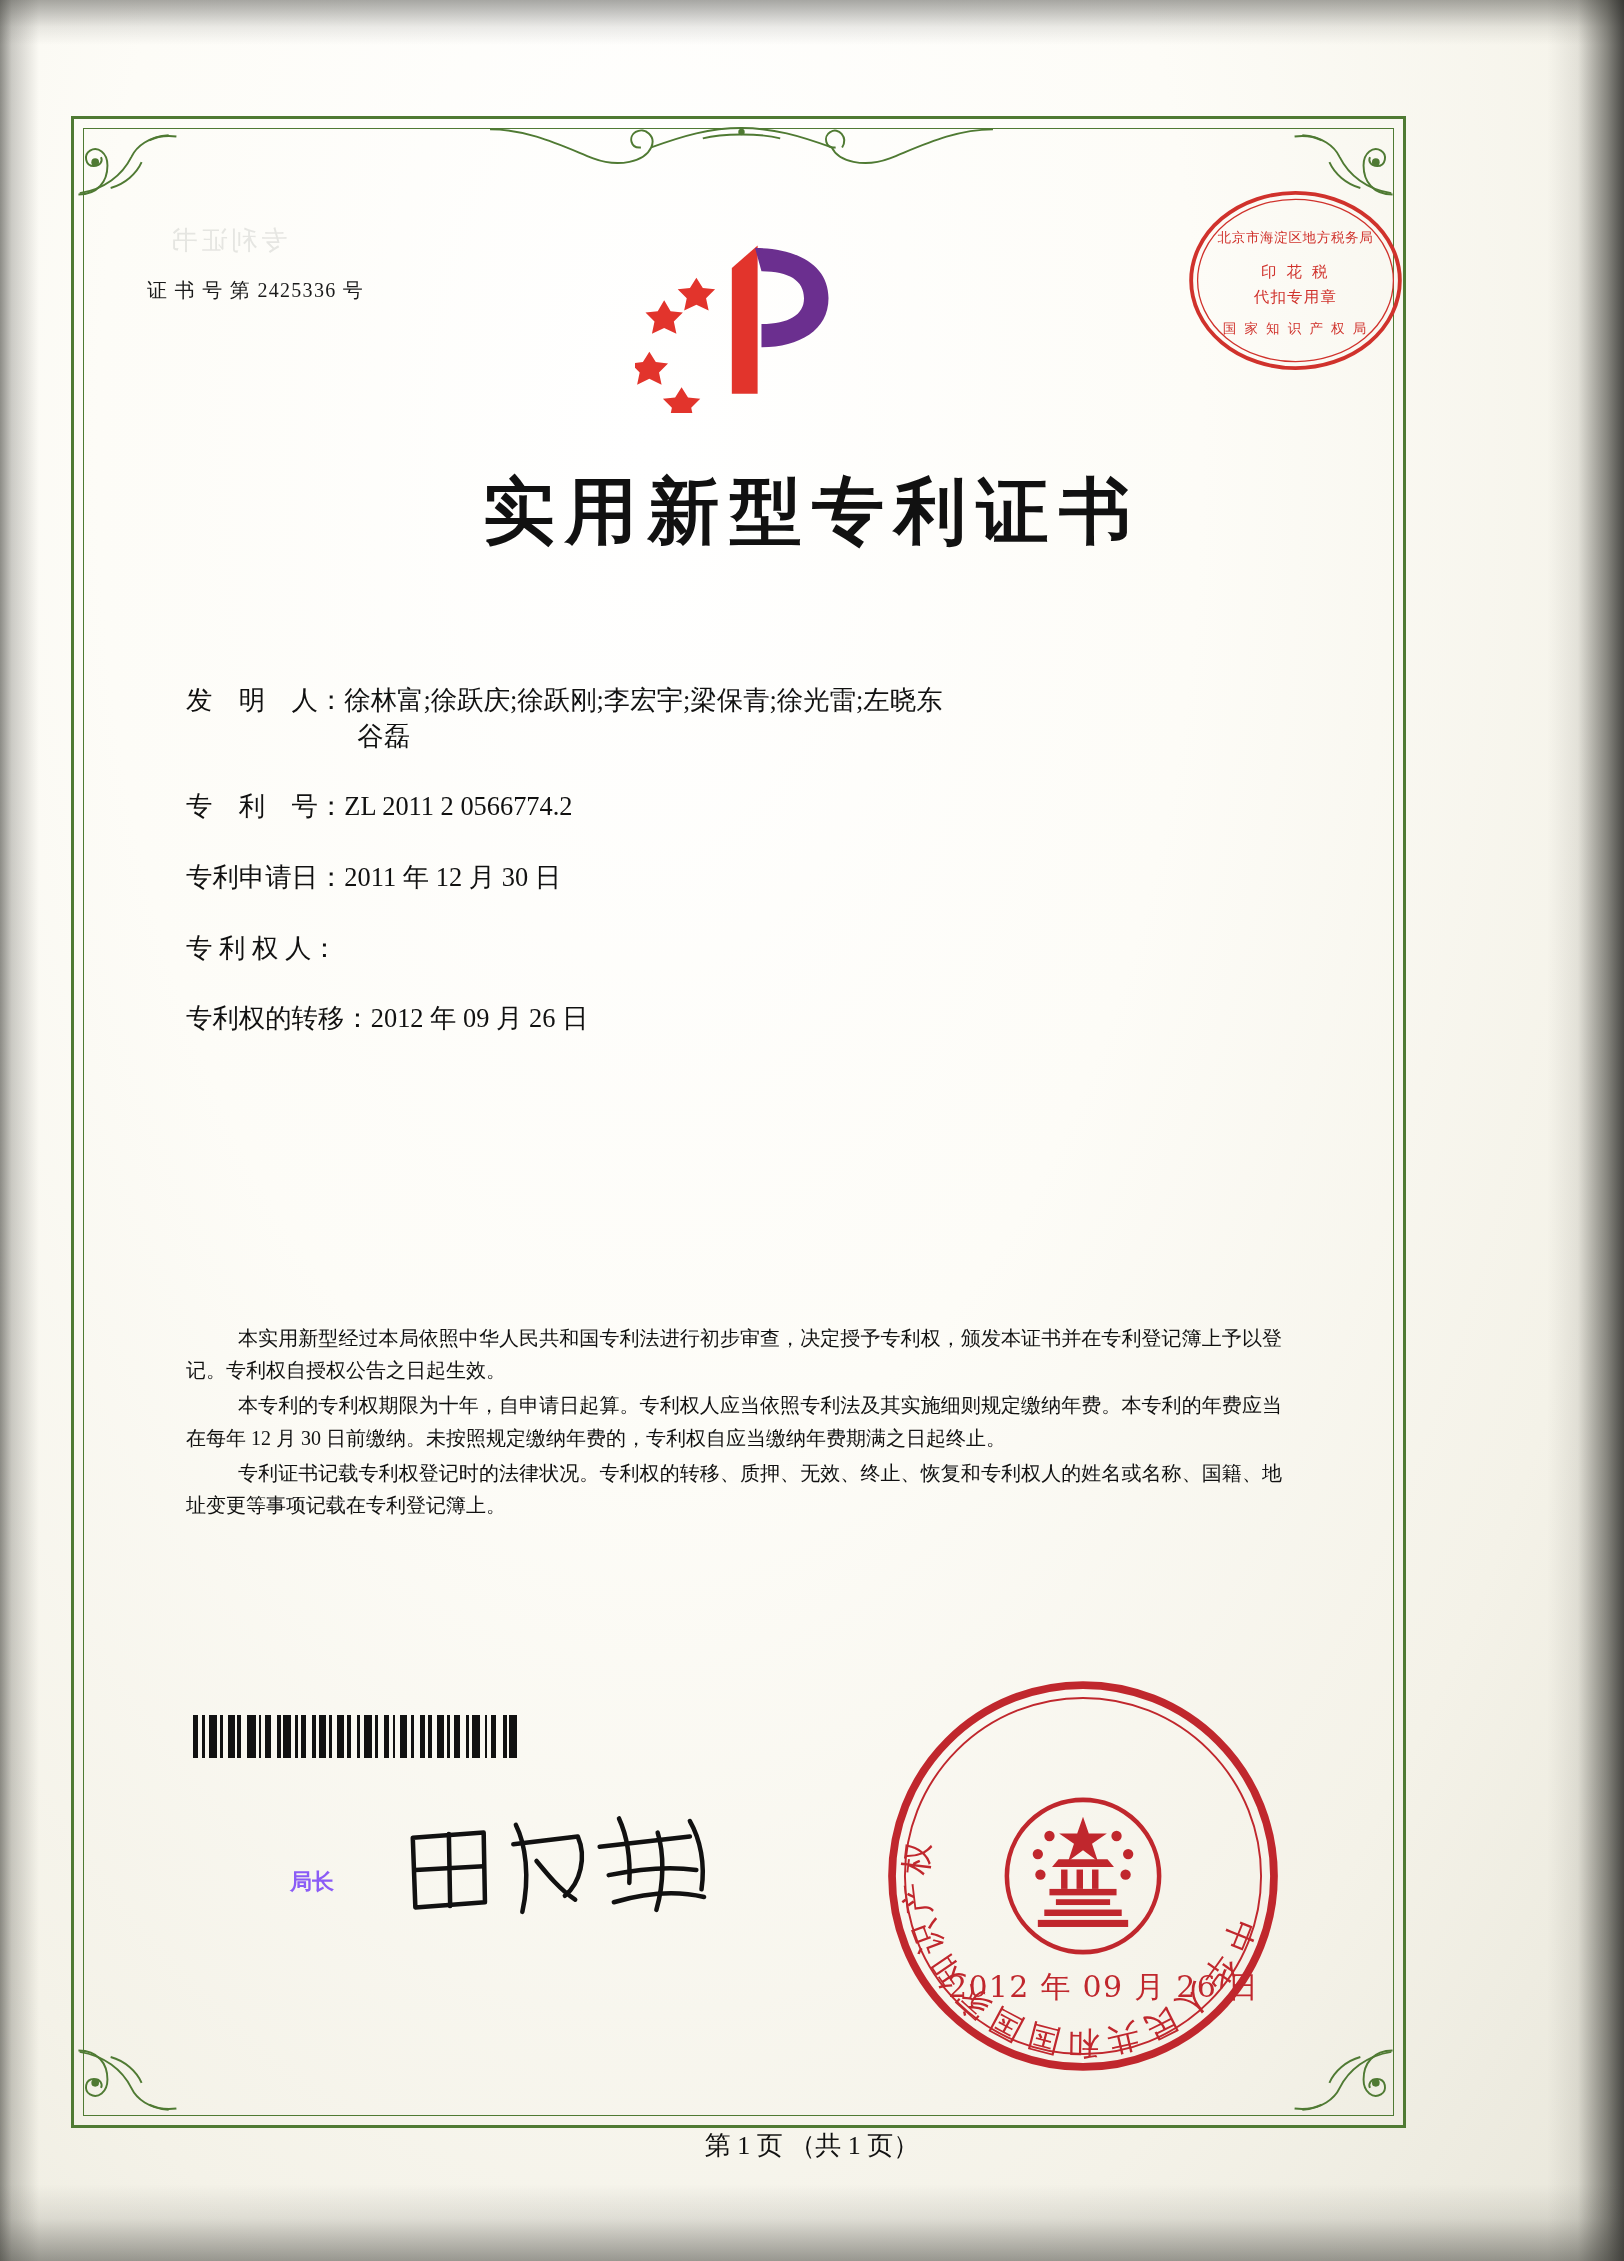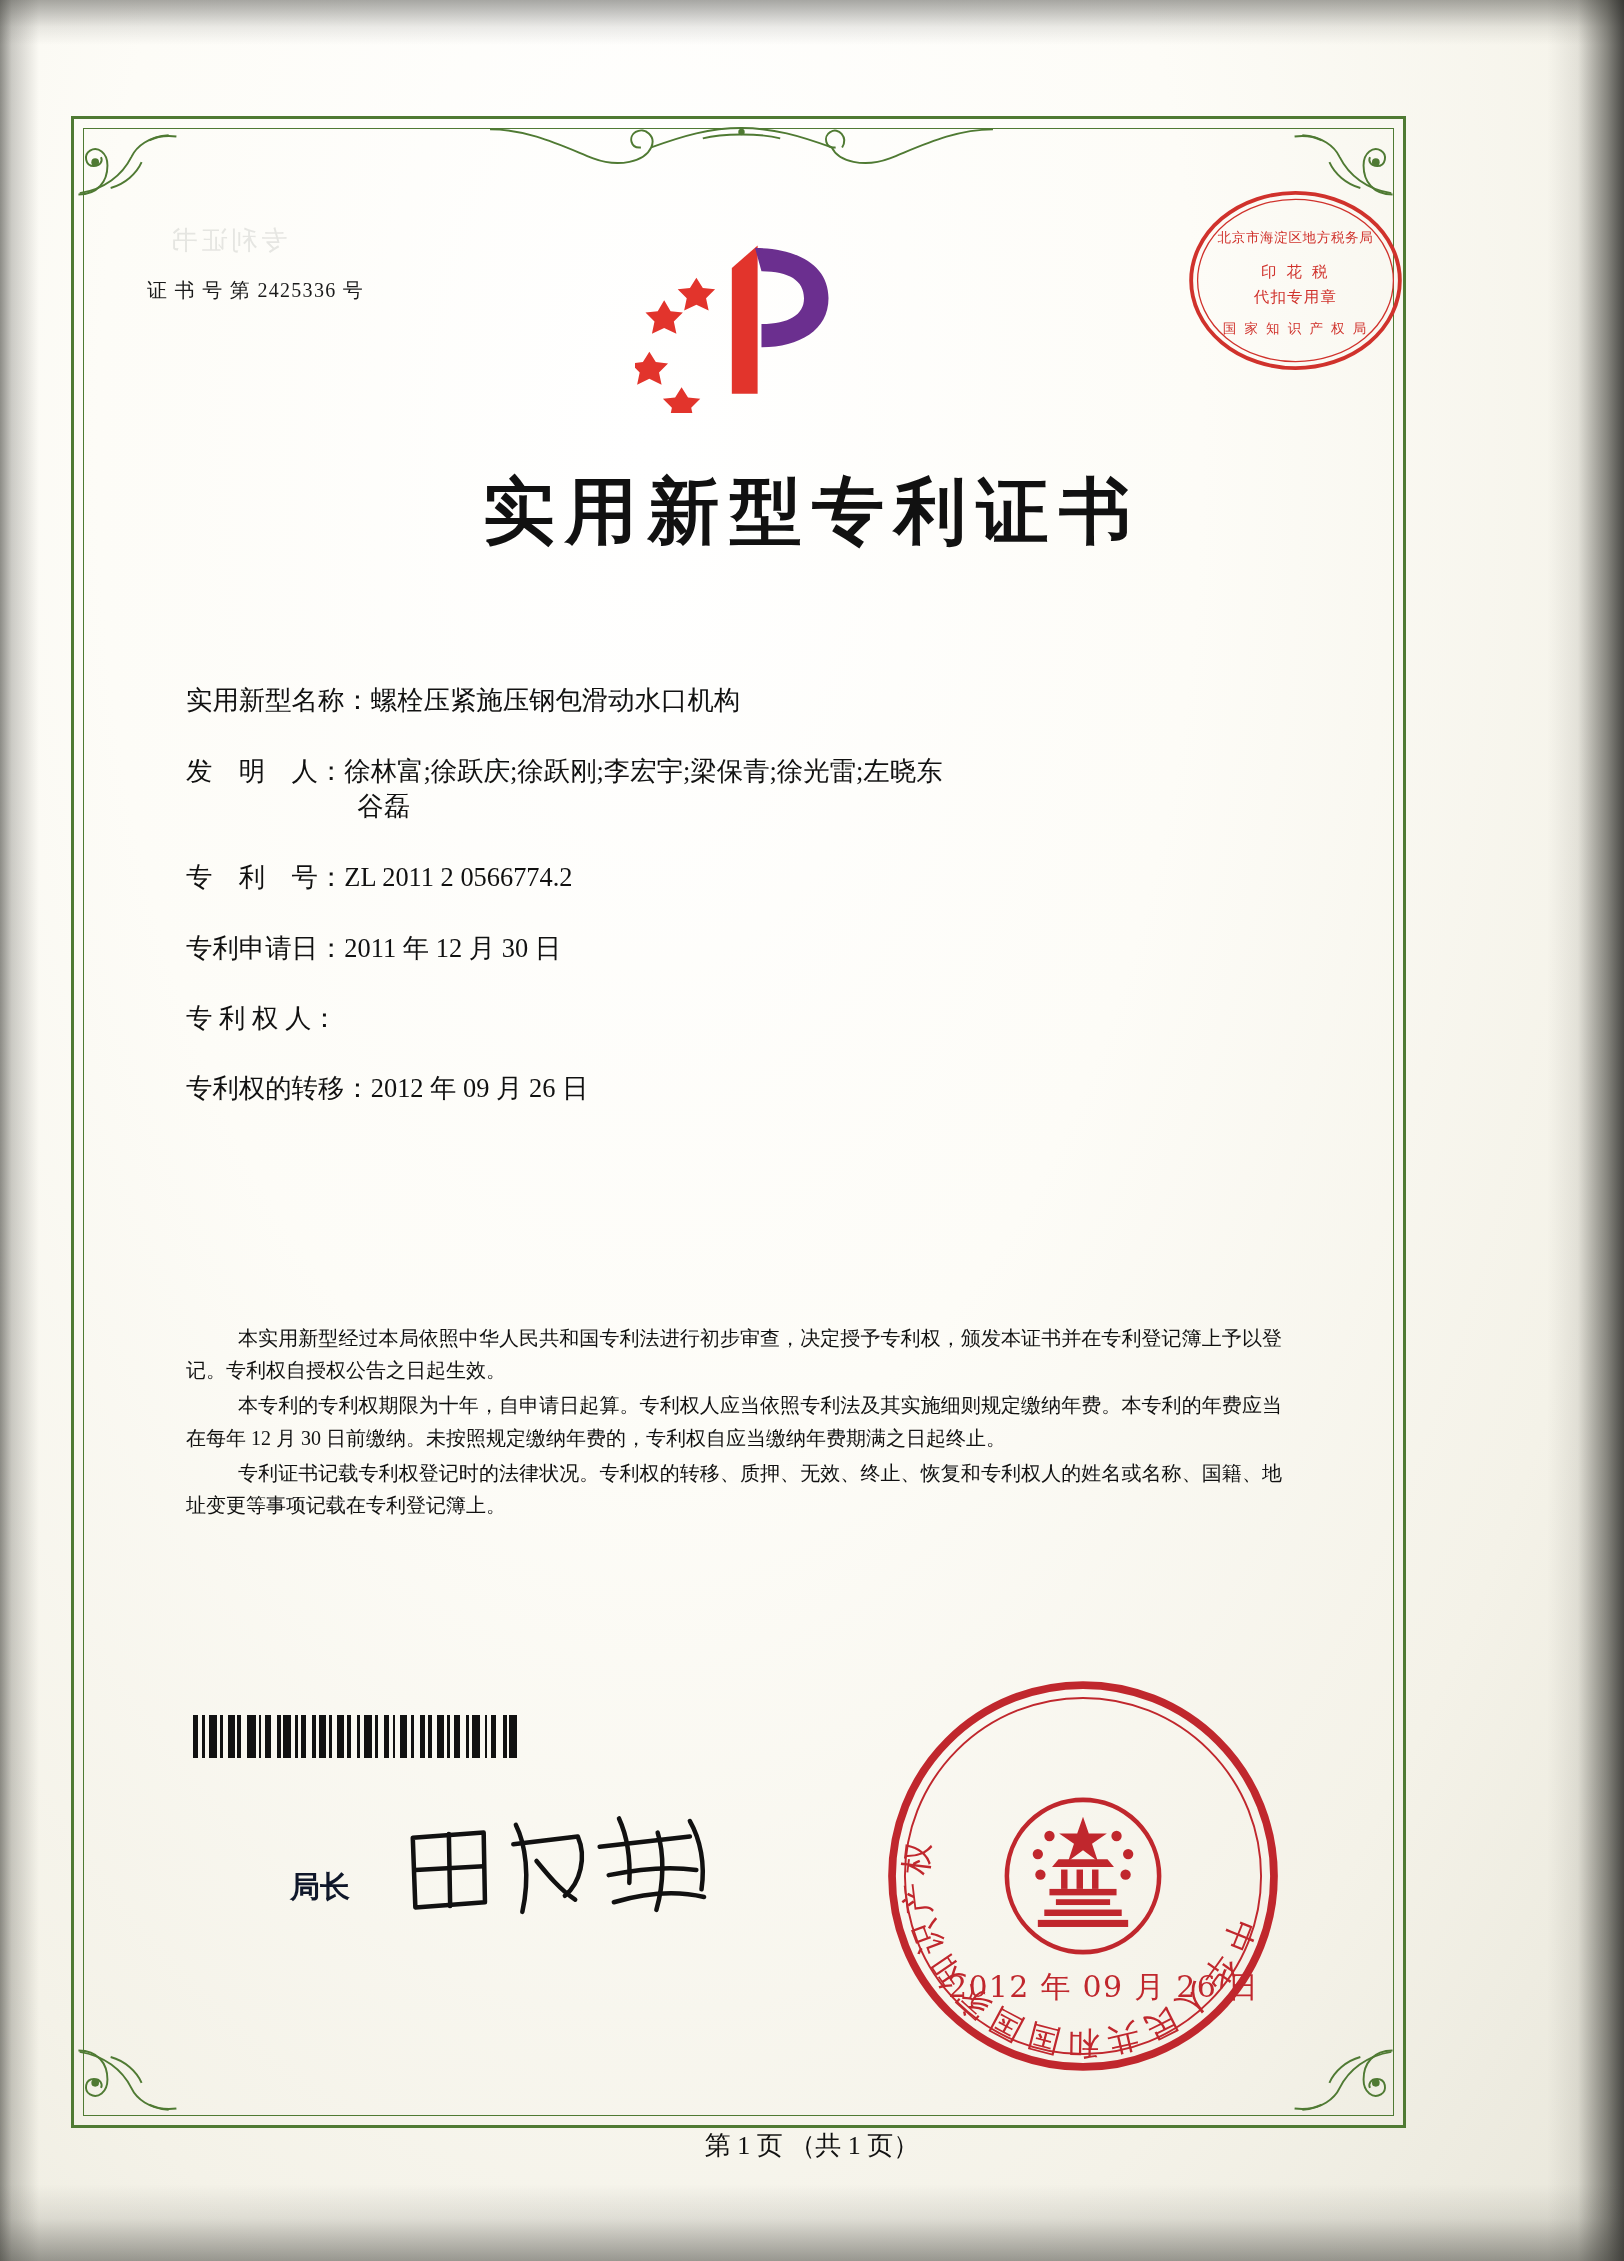--- a/index.html
+++ b/index.html
@@ -201,23 +201,23 @@
     display: block;
     background: #111;
     height: 100%;
   }
 
   
   .sig-label {
     position: absolute;
     left: 290px;
     top: 1867px;
-    font-size: 30px;
+    font-size: 22px;
     font-weight: bold;
-    color: #0f172a;
+    color: #8b5cf6;
   }
   .signature {
     position: absolute;
     left: 387px;
     top: 1799px;
     width: 348px;
     height: 142px;
     color: #111;
   }
   .signature svg { width:100%; height:100%; display:block; }
@@ -333,24 +333,20 @@
         <text x="170" y="140" text-anchor="middle" font-size="24" letter-spacing="4">印 花 税</text>
         <text x="170" y="178" text-anchor="middle" font-size="24" letter-spacing="2">代扣专用章</text>
         <text x="170" y="226" text-anchor="middle" font-size="21" letter-spacing="3">国 家 知 识 产 权 局</text>
       </g>
     </svg>
   </div>
 
   <div class="title">实用新型专利证书</div>
 
   <div class="fields">
-    <div class="row">
-      <span class="lbl">实用新型名称：</span>
-      <span class="val">螺栓压紧施压钢包滑动水口机构</span>
-    </div>
     <div class="row">
       <span class="lbl">发　明　人：</span>
       <span class="val">
         <span>徐林富;徐跃庆;徐跃刚;李宏宇;梁保青;徐光雷;左晓东</span>
         <span class="cont">谷磊</span>
       </span>
     </div>
     <div class="row">
       <span class="lbl">专　利　号：</span>
       <span class="val">ZL 2011 2 0566774.2</span>

